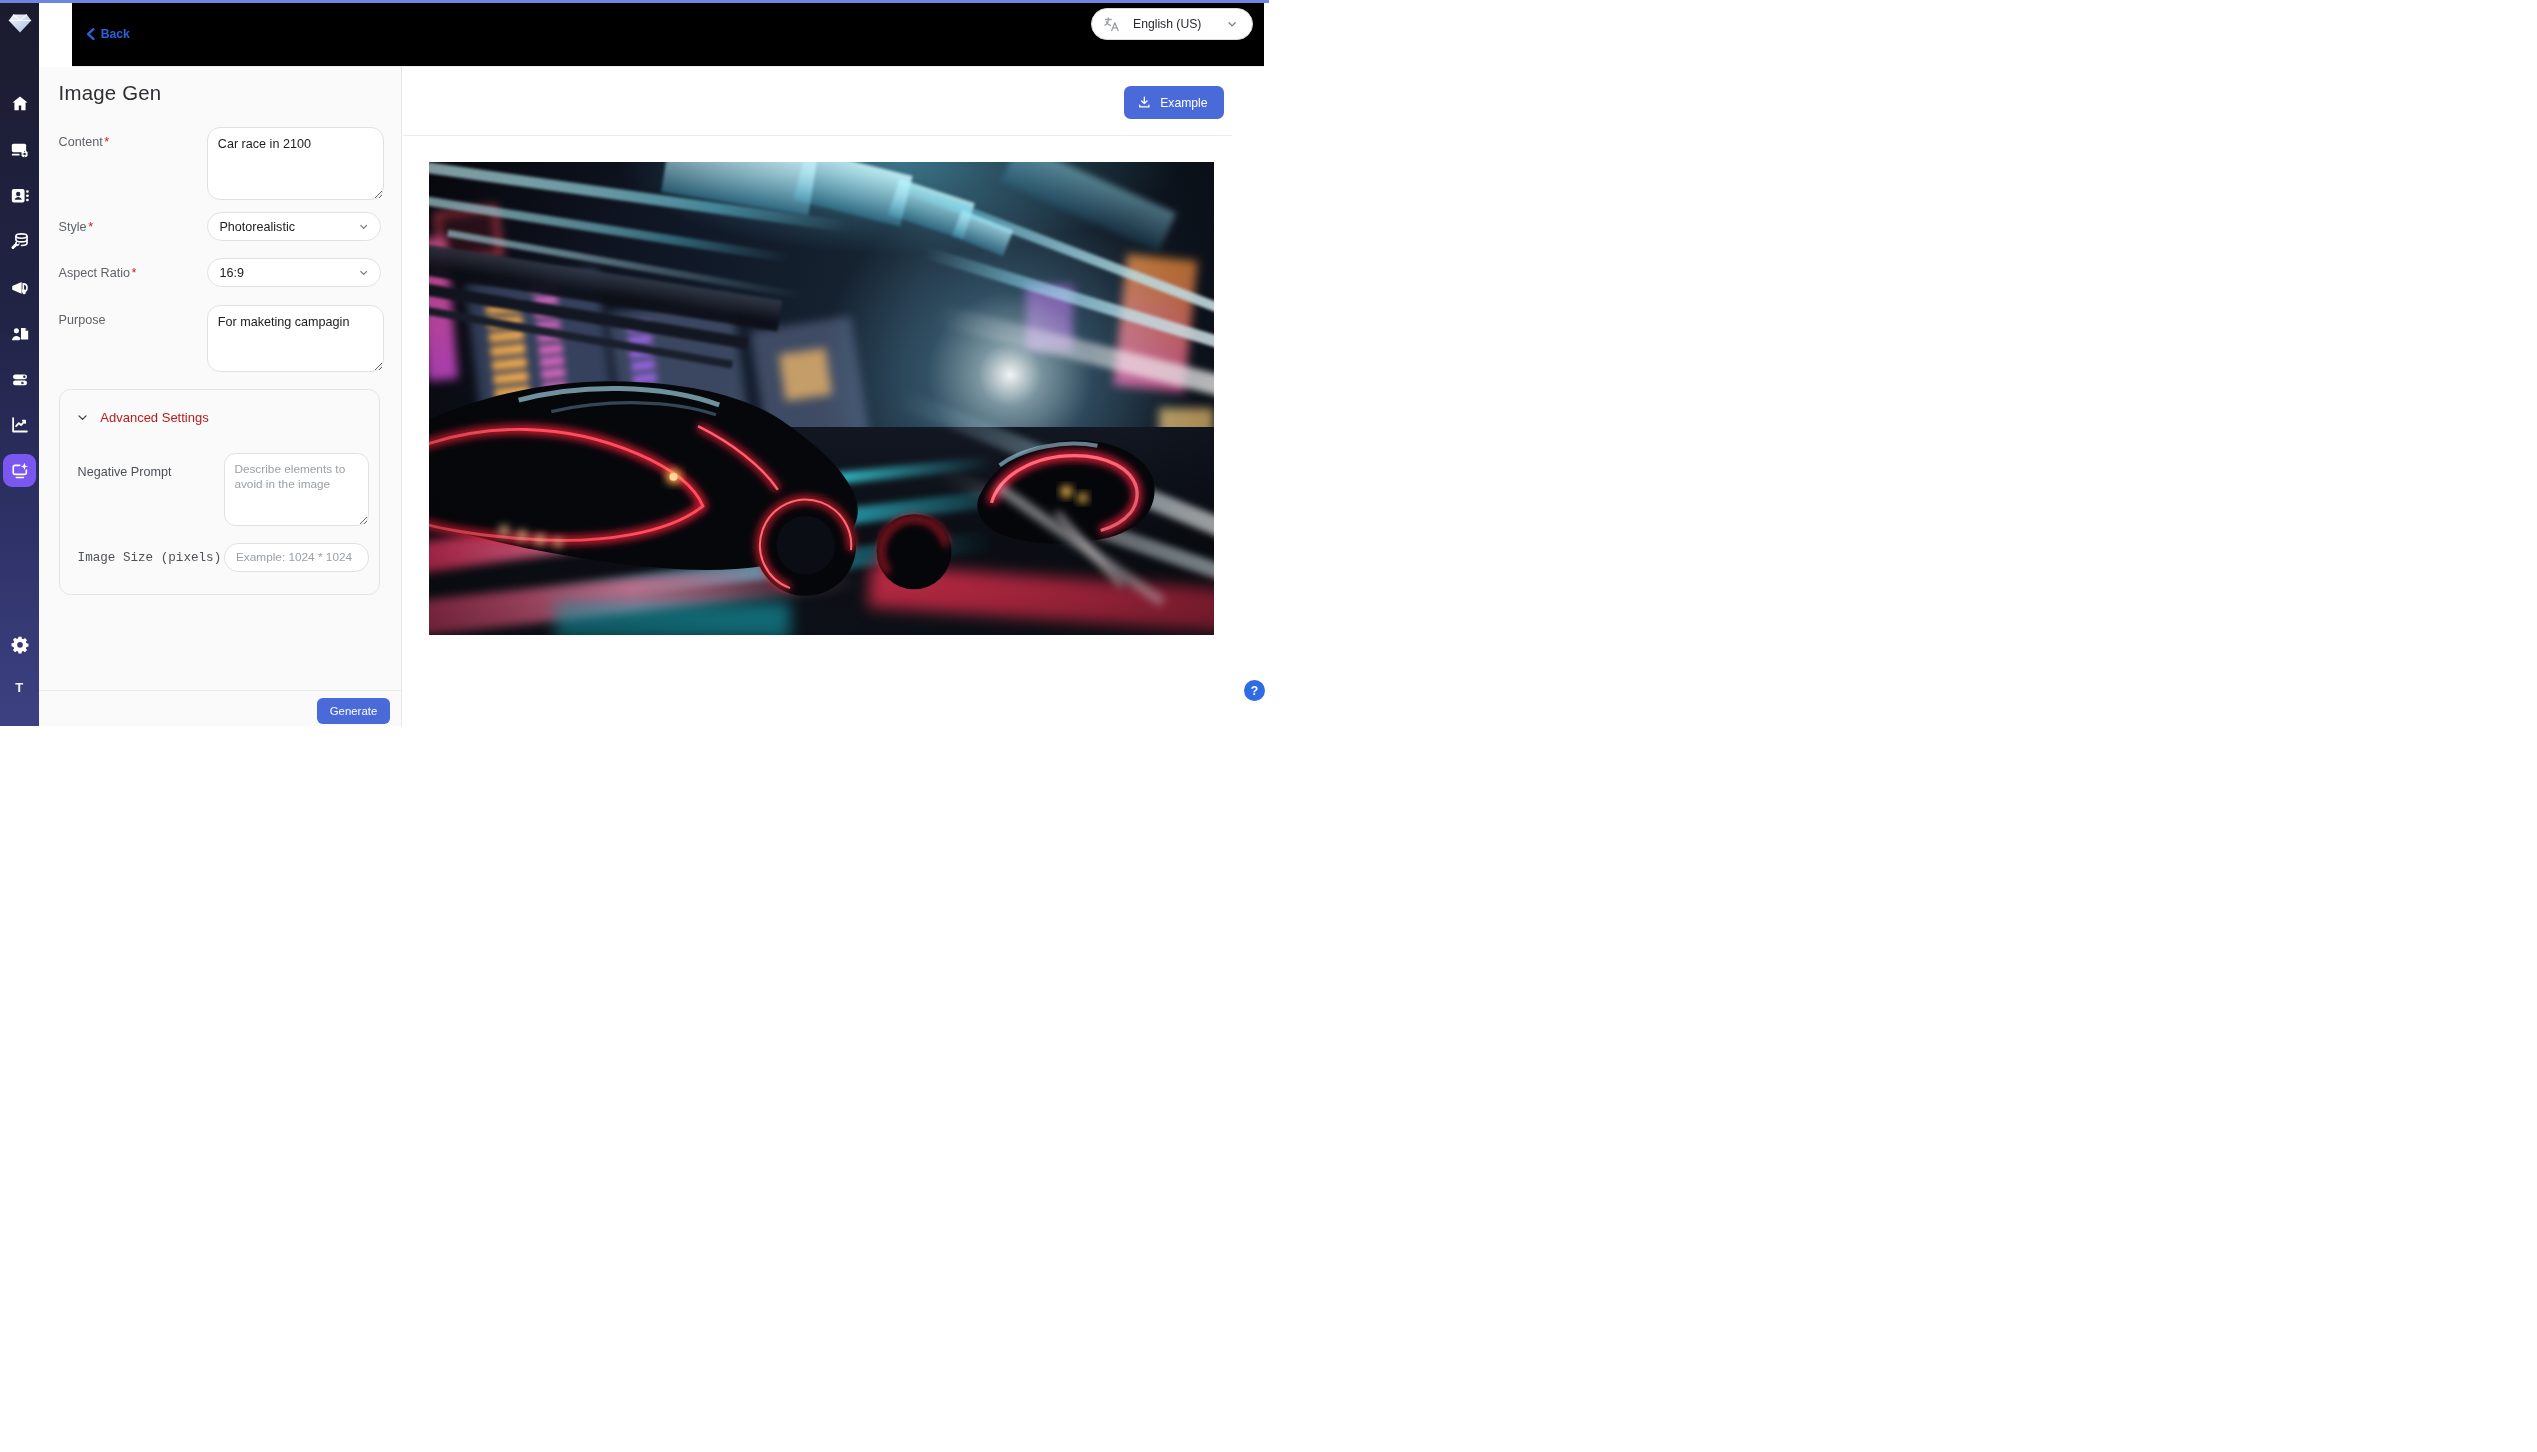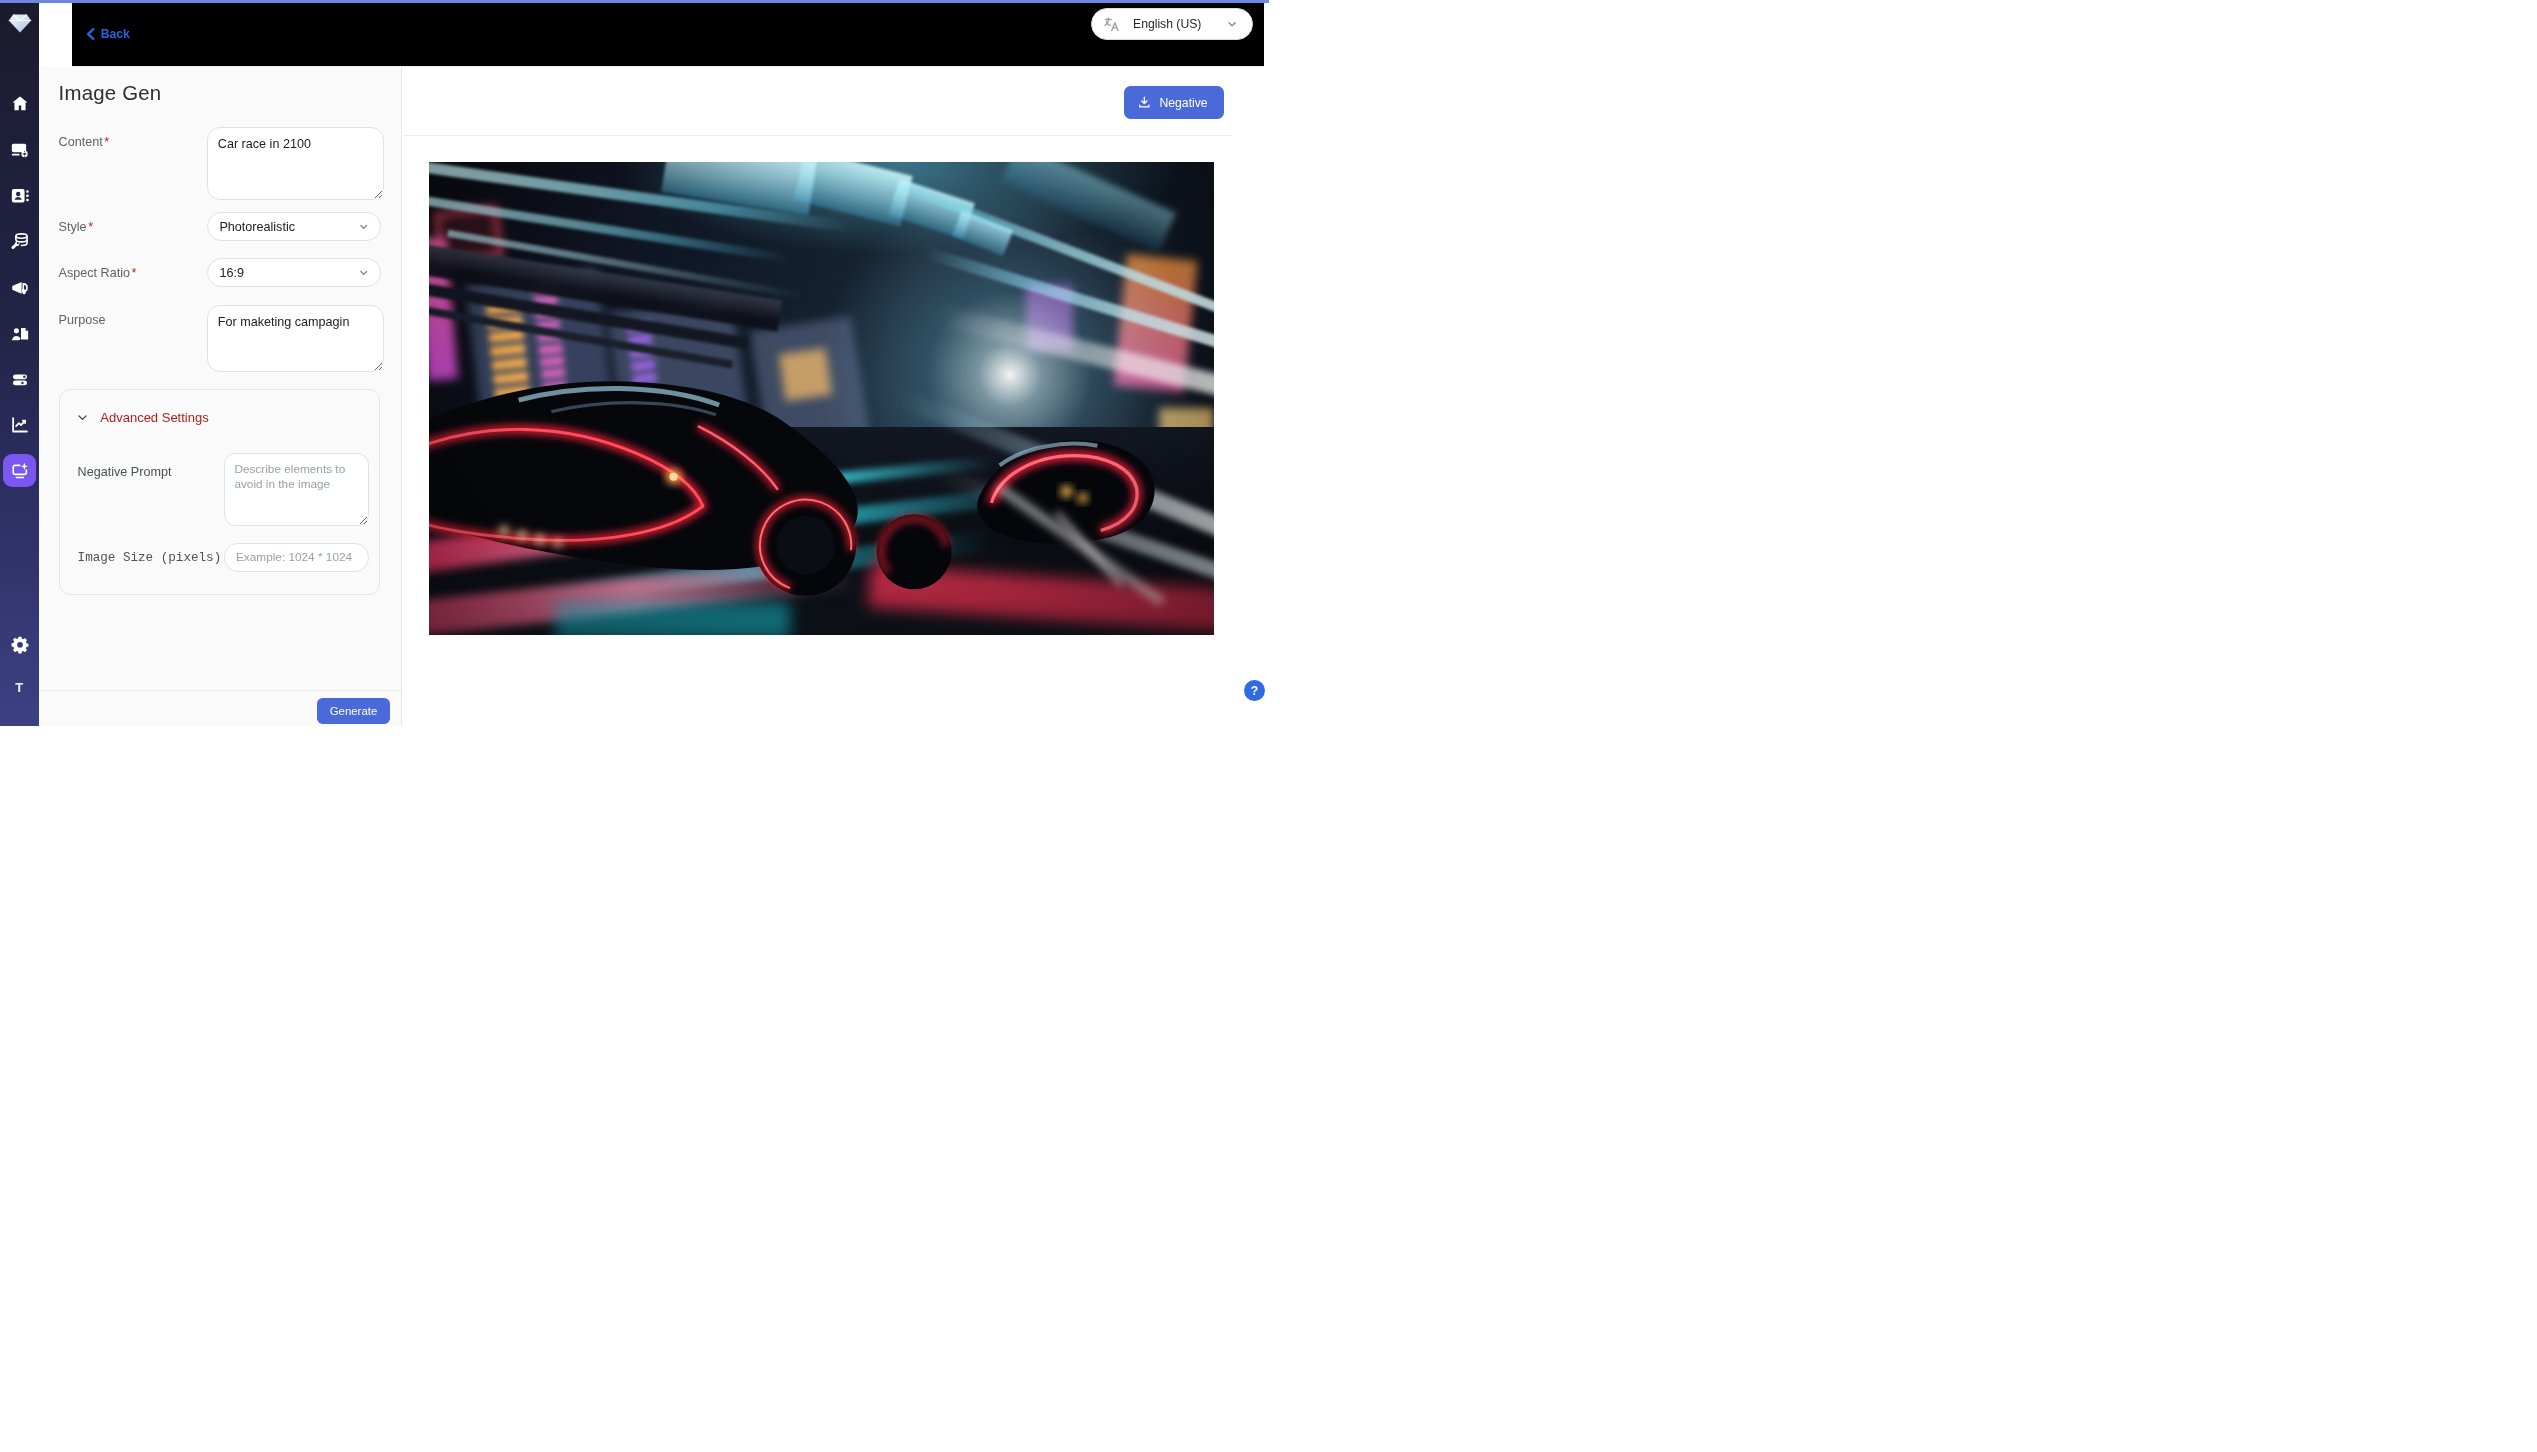--- a/index.html
+++ b/index.html
@@ -268,21 +268,21 @@
   <div class="panel-divider"></div>
   <button class="generate-btn">Generate</button>
 </section>
 
 <section class="result-area">
   <button class="download-btn">
     <svg width="14.7" height="14.7" viewBox="0 0 24 24" fill="none" stroke="#fff" stroke-width="2.1" stroke-linecap="round" stroke-linejoin="round">
       <path d="M12 3.5v10.5M12 14l-4.3-4.3M12 14l4.3-4.3"></path>
       <path d="M4.5 16.5v3h15v-3"></path>
     </svg>
-    <span>Negative</span>
+    <span>Example</span>
   </button>
   <div class="result-divider"></div>
 
   <div class="gen-image">
 
     <div class="layer" style="inset:0; background:
       radial-gradient(ellipse 55% 30% at 60% 0%, rgba(110,220,250,.45), transparent 65%),
       linear-gradient(102deg,#0a0a11 0%, #101827 32%, #172634 58%, #0b0f18 100%);"></div>
 
     <div class="layer blur6" style="left:1%; top:10%; width:8%; height:11%; background:#30121c; border:4.1px solid #ff4b63; transform:rotate(-7deg);"></div>

